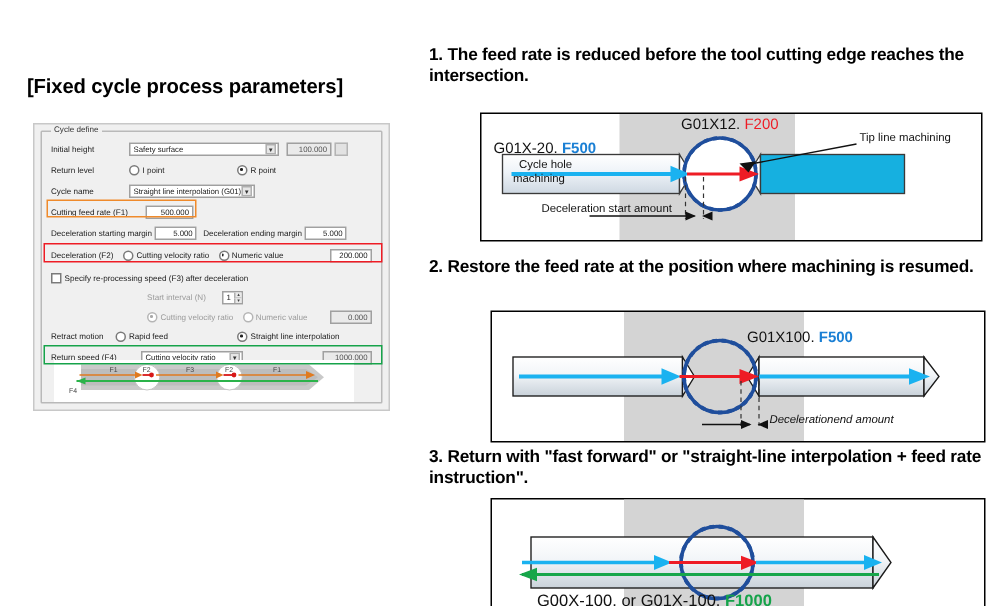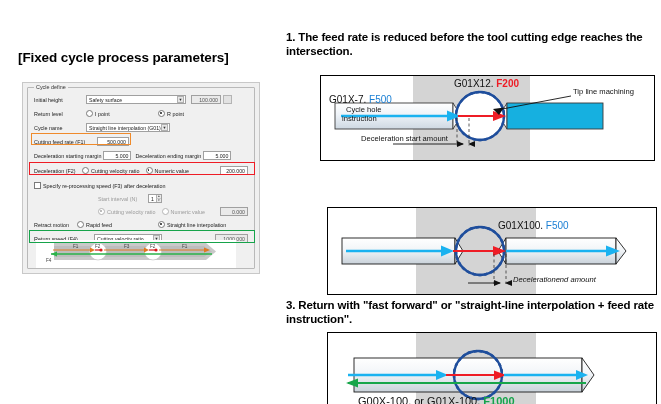--- a/index.html
+++ b/index.html
@@ -99,22 +99,22 @@
     position:absolute;font-size:11.5px;font-weight:bold;color:#000;
     line-height:13.5px;letter-spacing:-0.15px;
   }
   .panel{position:absolute;border:1.3px solid #000;background:#fff;box-sizing:border-box;}
   .panel .grayband{position:absolute;top:0;bottom:0;background:#d4d4d4;}
   .panel svg{position:absolute;left:0;top:0;}
   .code{
     position:absolute;font-family:"Liberation Sans",sans-serif;
     white-space:nowrap;color:#111;
   }
-  .f-blue{color:#1a7fd4;font-weight:normal;}
-  .f-red{color:#ee1c25;font-weight:bold;}
+  .f-blue{color:#1a7fd4;font-weight:bold;}
+  .f-red{color:#ee1c25;font-weight:normal;}
   .f-green{color:#15a34a;font-weight:bold;}
   .anno{position:absolute;font-size:7.6px;color:#111;white-space:nowrap;line-height:9px;}
 </style>
 </head>
 <body>
 
 <div id="left-col">
 
   <div id="dialog-title">[Fixed cycle process parameters]</div>
 
@@ -298,31 +298,32 @@
 
       <line x1="72" y1="68" x2="142" y2="68" stroke="#111" stroke-width="0.9"></line>
       <polygon points="136,65 143,68 136,71" fill="#111"></polygon>
       <polygon points="154,65 147,68 154,71" fill="#111"></polygon>
 
       <line x1="250" y1="20" x2="176" y2="34" stroke="#111" stroke-width="0.9"></line>
       <polygon points="172,33 183,31.5 178,39" fill="#111"></polygon>
     </svg>
 
     <div class="code" style="left:8px;top:18px;font-size:10px;">
-      <span>G01X-7. </span><span class="f-blue">F500</span>
+      <span>G01X-20. </span><span class="f-blue">F500</span>
     </div>
     <div class="code" style="left:133px;top:2px;font-size:10px;">
       <span>G01X12. </span><span class="f-red">F200</span>
     </div>
     <div class="anno" style="left:252px;top:11px;">Tip line machining</div>
     <div class="anno" style="left:25px;top:29px;">Cycle hole</div>
-    <div class="anno" style="left:21px;top:38px;">instruction</div>
+    <div class="anno" style="left:21px;top:38px;">machining</div>
     <div class="anno" style="left:40px;top:58px;">Deceleration start amount</div>
   </div>
 
+  <div class="step-head" style="left:4px;top:145px;width:372px;">2. Restore the feed rate at the position where machining is resumed.</div>
 
   <div class="panel" style="left:45px;top:180px;width:330px;height:88px;">
     <div class="grayband" style="left:88px;width:120px;"></div>
     <svg width="330" height="88" viewBox="0 0 330 88">
       <defs>
         <linearGradient id="wpg2" x1="0" y1="0" x2="0" y2="1">
           <stop offset="0%" stop-color="#ffffff"></stop>
           <stop offset="45%" stop-color="#f2f5f8"></stop>
           <stop offset="100%" stop-color="#c9d2da"></stop>
         </linearGradient>

